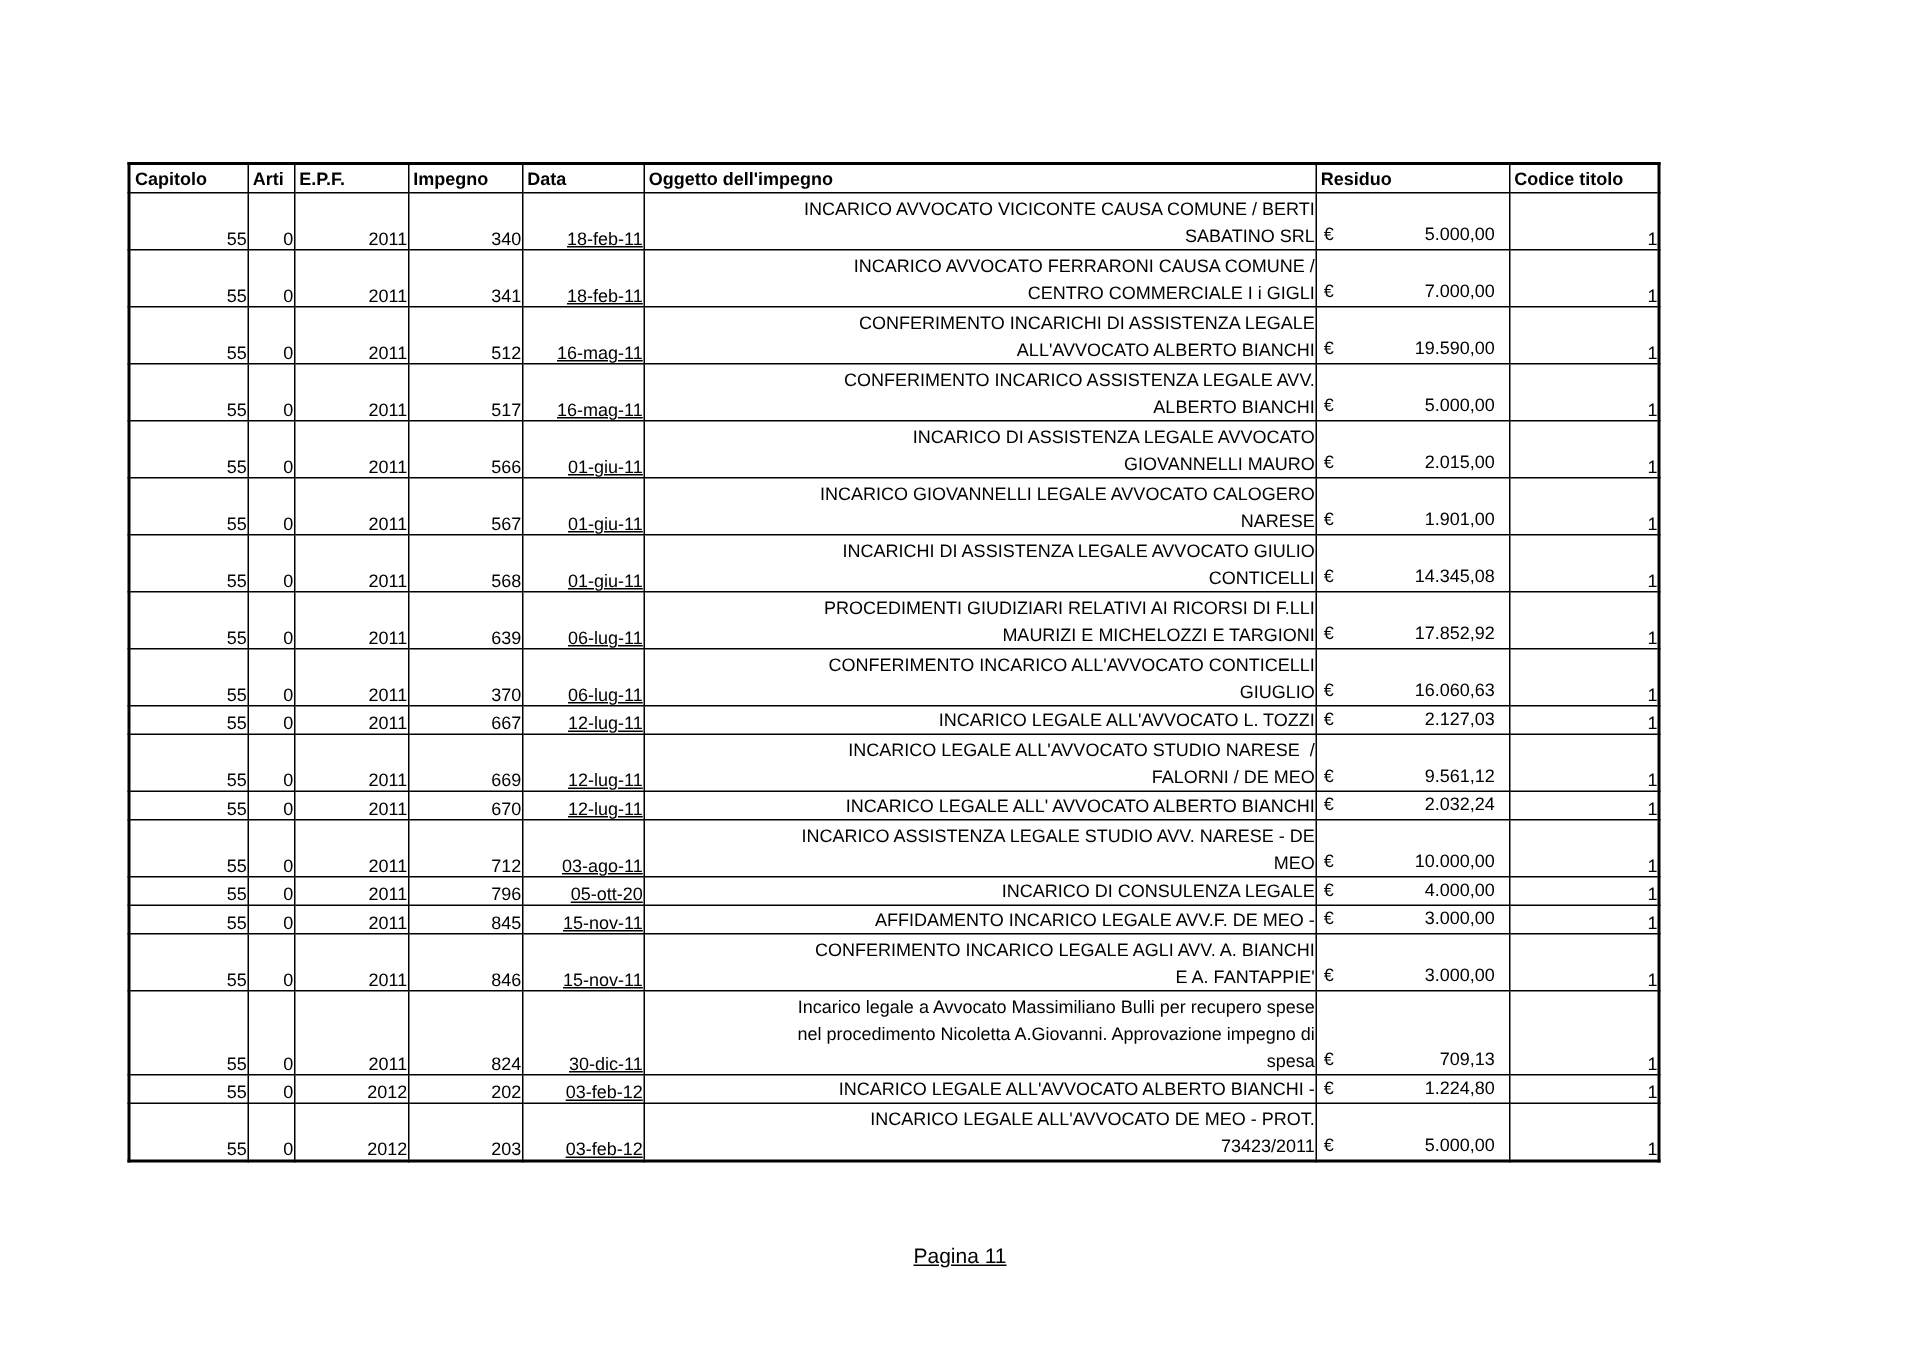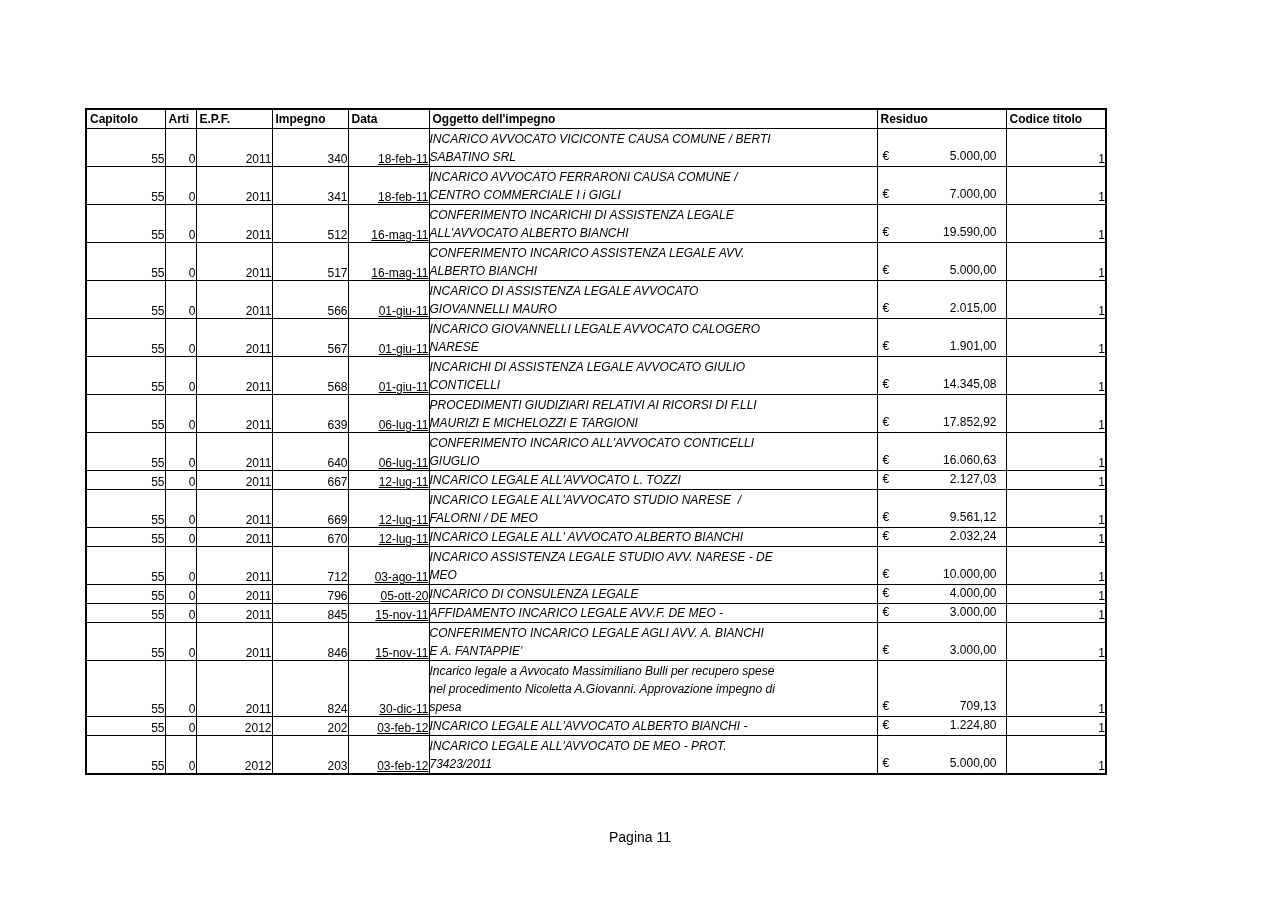--- a/index.html
+++ b/index.html
@@ -53,25 +53,24 @@
     line-height: 14px;
   }
   td.date {
     text-align: right;
     padding: 1px 2px 3px 2px;
     white-space: nowrap;
     line-height: 14px;
     text-decoration: underline;
   }
   td.oggetto {
-    text-align: left;
+    text-align: right;
     padding: 0 2px 3px 3px;
     white-space: pre-wrap;
     line-height: 18px;
-    font-style: italic;
   }
   td.money .money-inner {
     display: flex;
     justify-content: space-between;
     align-items: baseline;
     padding: 1px 9px 3px 5px;
     line-height: 14px;
   }
   td.titolo {
     text-align: right;
@@ -80,20 +79,21 @@
     line-height: 14px;
   }
   .footer {
     position: absolute;
     top: 829px;
     left: 0;
     width: 1280px;
     text-align: center;
     font-size: 14px;
     color: #000000;
+    text-decoration: underline;
   }
 </style>
 </head>
 <body>
 
 <div class="page">
 
   <table class="ledger">
     <colgroup>
       <col style="width:79px">
@@ -243,21 +243,21 @@
           <span>€</span>
           <span>17.852,92</span>
         </div>
       </td>
       <td class="titolo">1</td>
     </tr>
         <tr style="height: 38px;">
       <td class="num">55</td>
       <td class="num">0</td>
       <td class="num">2011</td>
-      <td class="num">640</td>
+      <td class="num">370</td>
       <td class="date">06-lug-11</td>
       <td class="oggetto">CONFERIMENTO INCARICO ALL'AVVOCATO CONTICELLI
 GIUGLIO</td>
       <td class="money">
         <div class="money-inner">
           <span>€</span>
           <span>16.060,63</span>
         </div>
       </td>
       <td class="titolo">1</td>

